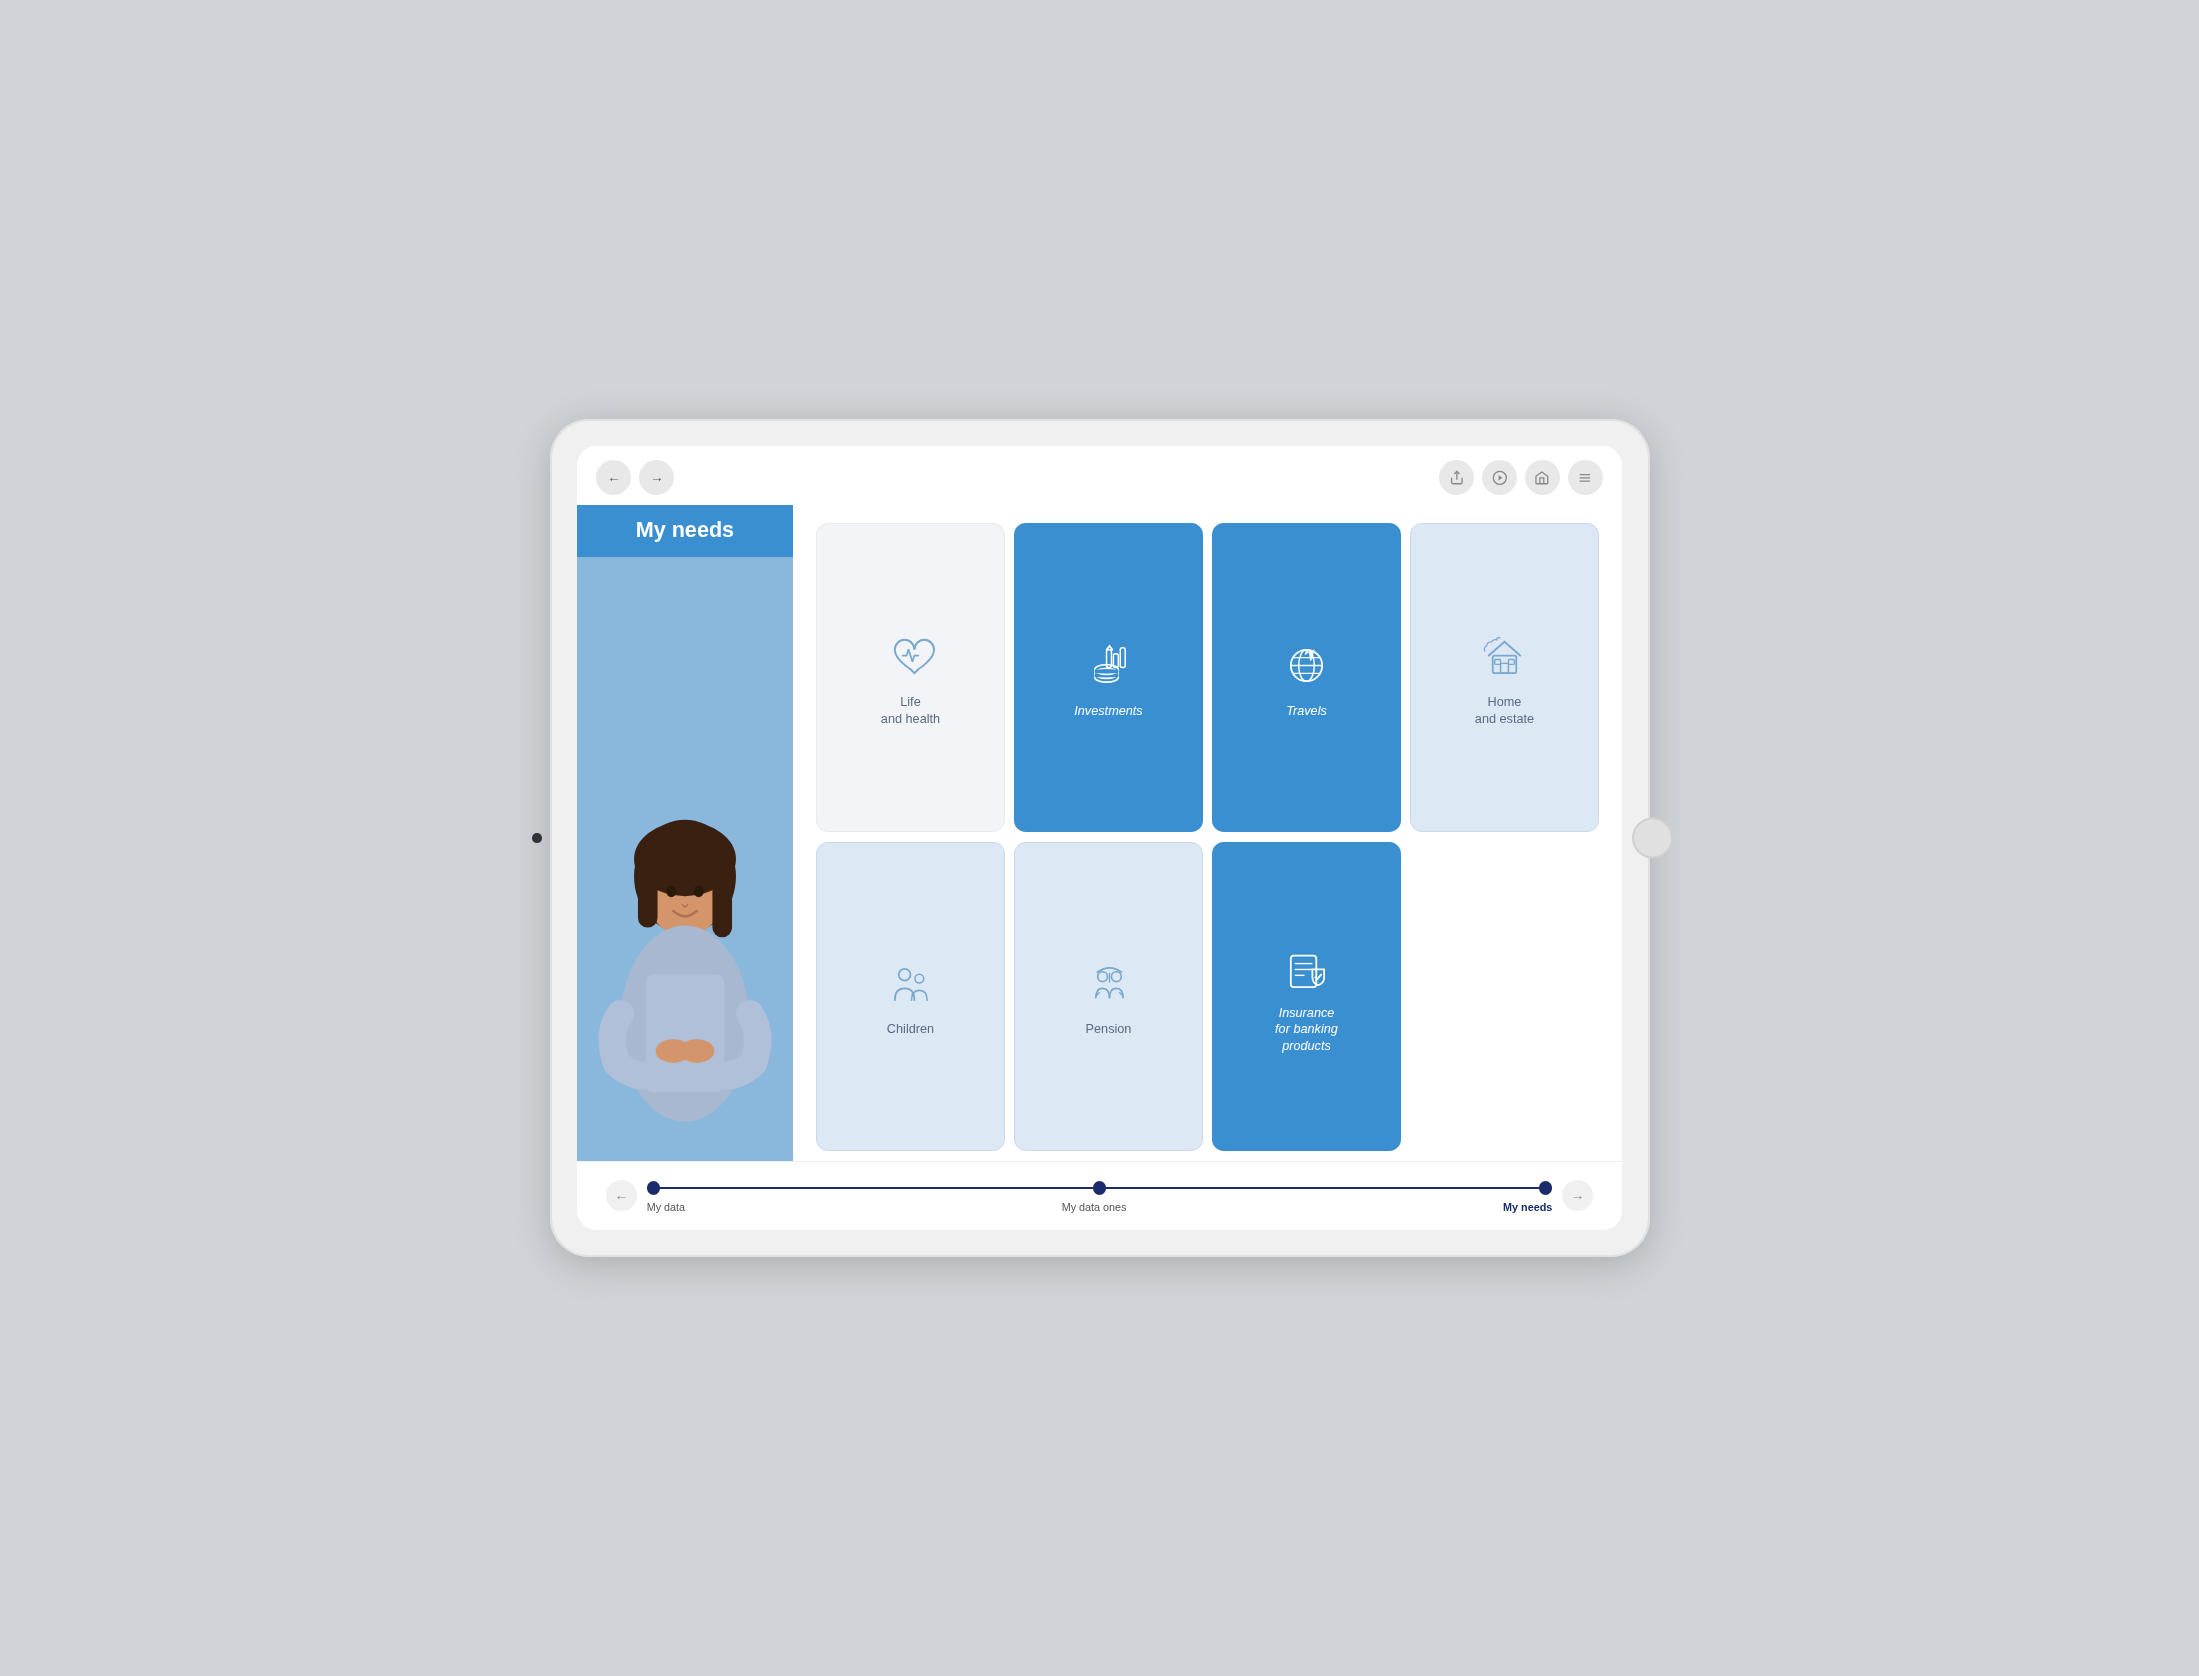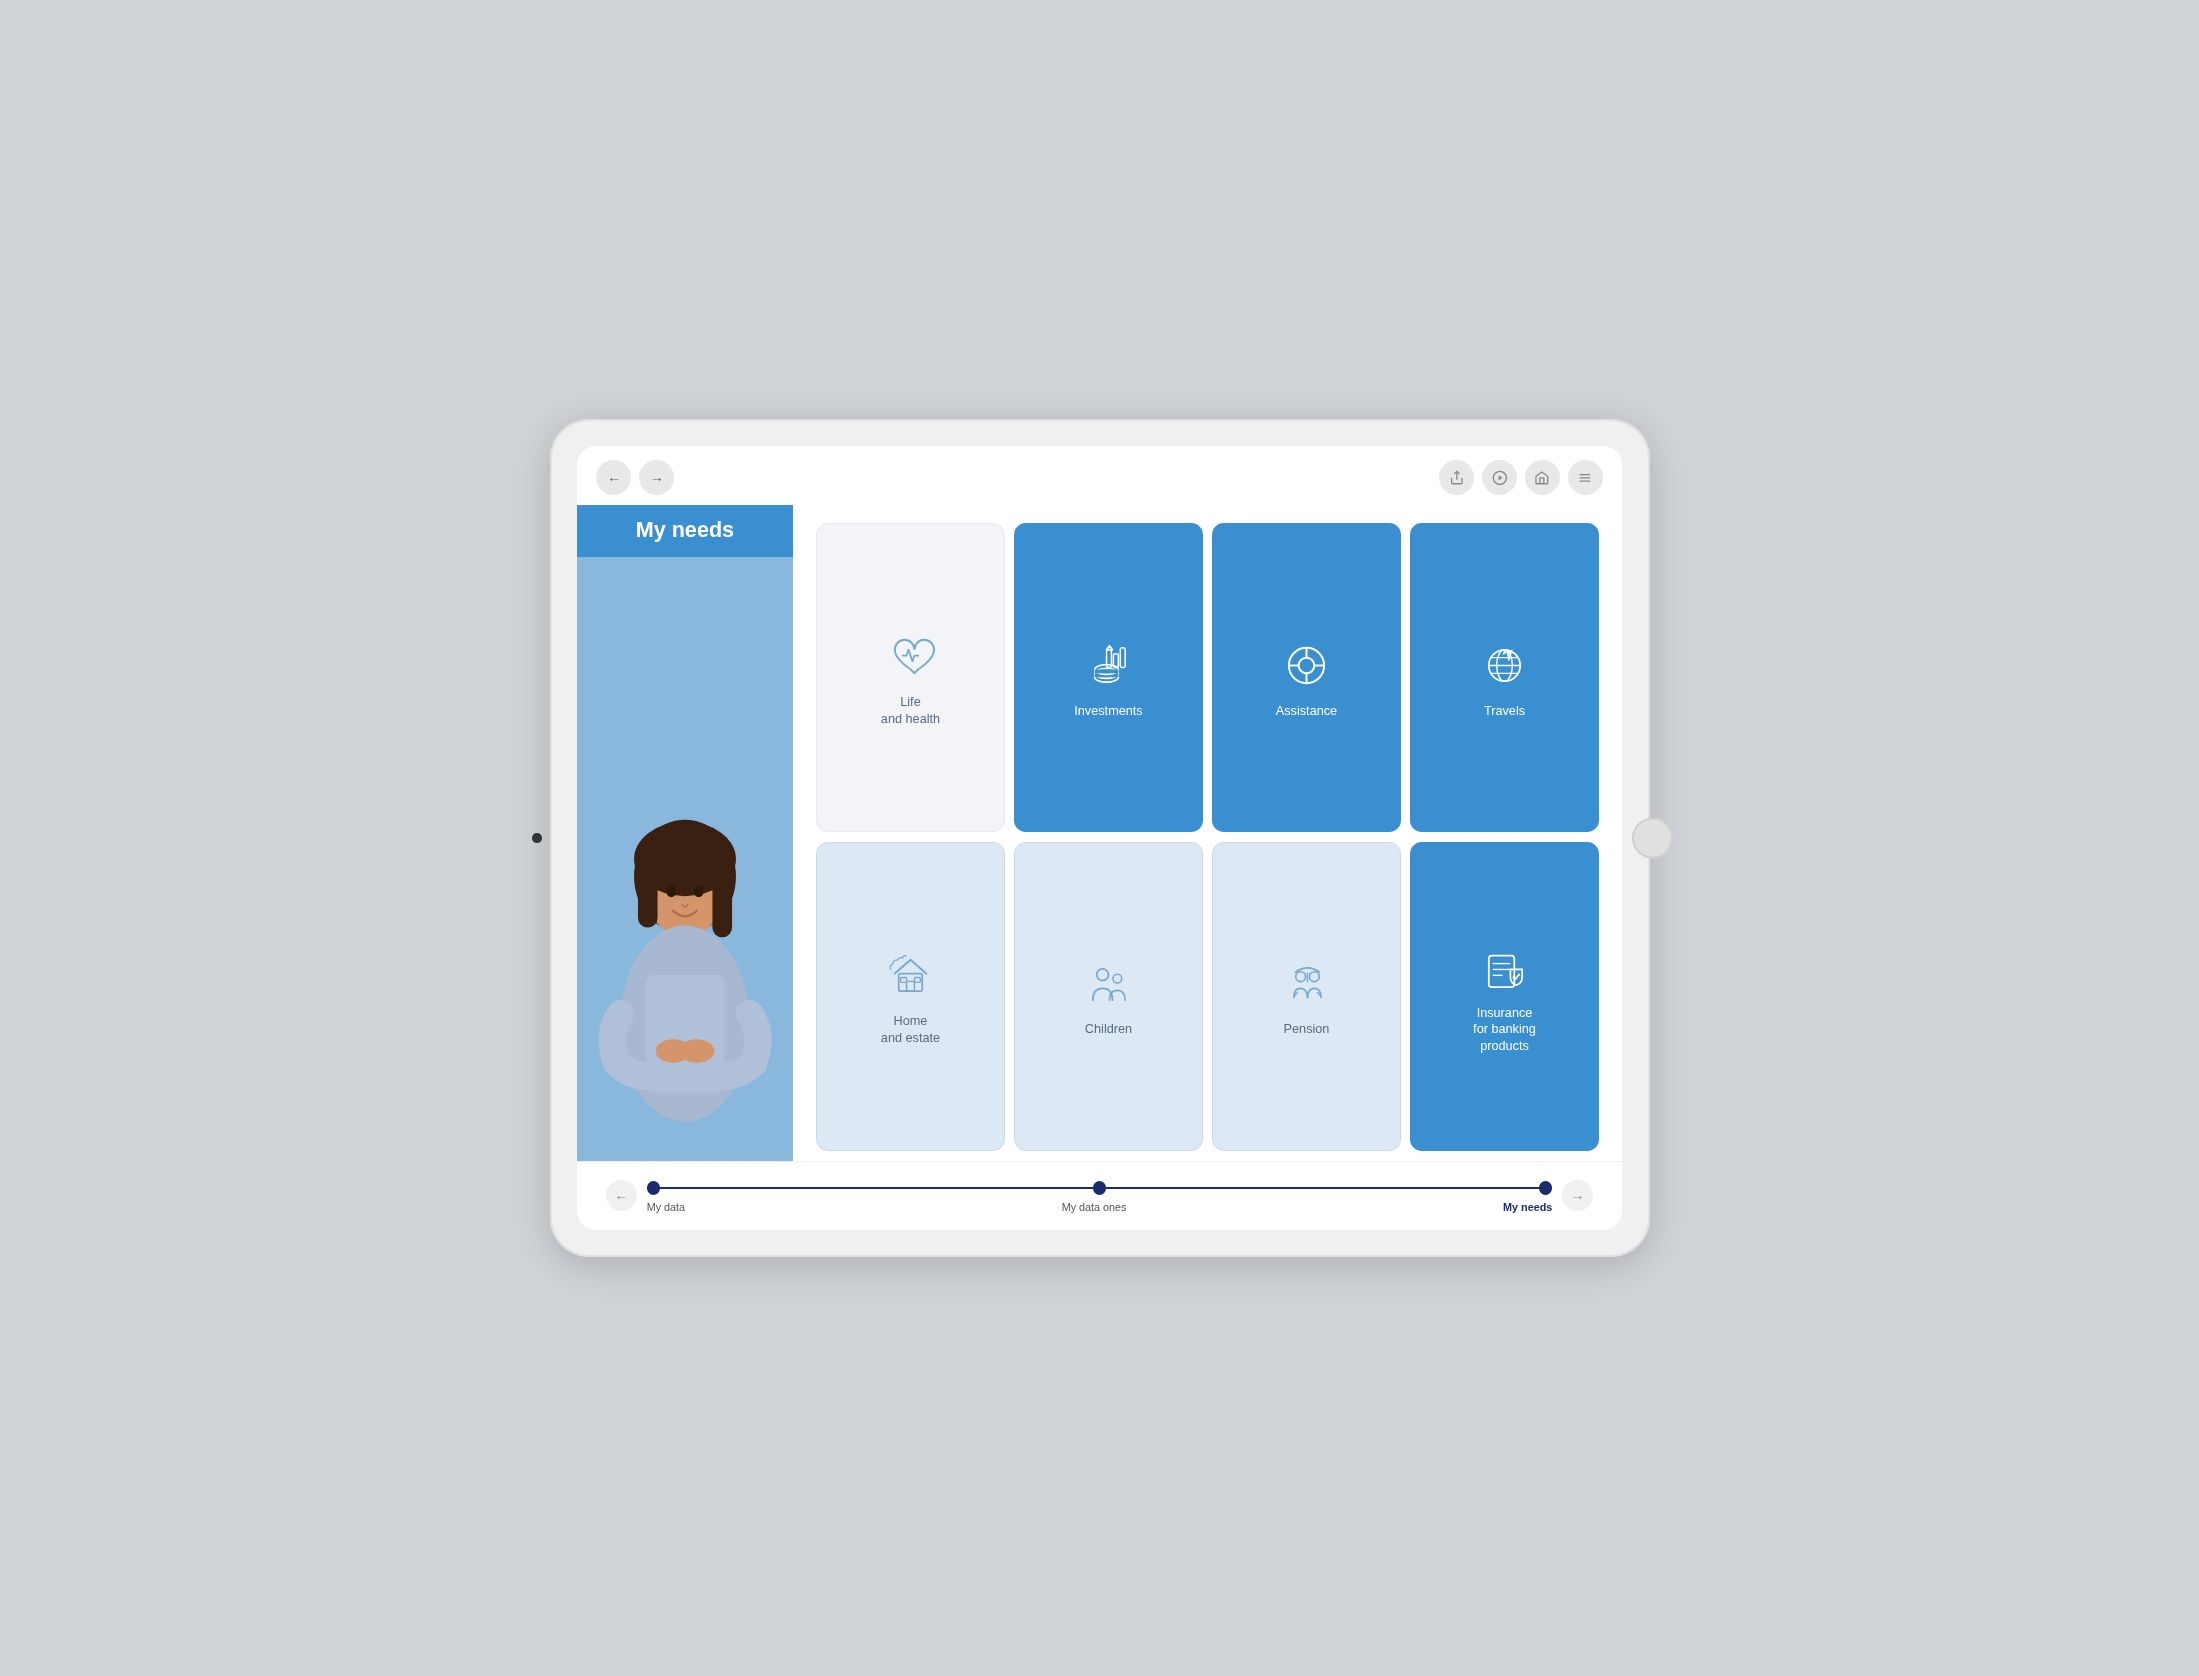--- a/index.html
+++ b/index.html
@@ -189,20 +189,21 @@
       transition: opacity 0.15s;
     }
 
     .grid-card.white {
       background: #f2f4f7;
       border: 1px solid #e8eaed;
     }
 
     .grid-card.blue {
       background: #3a8fd1;
+      font-style: italic;
     }
 
     .grid-card.light-blue {
       background: #dde8f5;
       border: 1px solid #ccd8ea;
     }
 
     .card-label {
       font-size: 12.7px;
       text-align: center;
@@ -420,31 +421,20 @@
 
               <rect x="24" y="10" width="5" height="18" rx="2" stroke="#fff" stroke-width="1.5" fill="none"></rect>
               <rect x="31" y="14" width="5" height="14" rx="2" stroke="#fff" stroke-width="1.5" fill="none"></rect>
               <rect x="38" y="8" width="5" height="20" rx="2" stroke="#fff" stroke-width="1.5" fill="none"></rect>
 
               <polyline points="24,10 27,6 30,10" stroke="#fff" stroke-width="1.8" fill="none" stroke-linecap="round"></polyline>
             </svg>
             <span class="card-label">Investments</span>
           </div>
 
-          <div class="grid-card blue">
-            <svg class="card-icon" viewBox="0 0 52 52" fill="none" xmlns="http://www.w3.org/2000/svg">
-              <circle cx="26" cy="26" r="18" stroke="#fff" stroke-width="2"></circle>
-              <circle cx="26" cy="26" r="8" stroke="#fff" stroke-width="2"></circle>
-              <line x1="26" y1="8" x2="26" y2="18" stroke="#fff" stroke-width="2"></line>
-              <line x1="26" y1="34" x2="26" y2="44" stroke="#fff" stroke-width="2"></line>
-              <line x1="8" y1="26" x2="18" y2="26" stroke="#fff" stroke-width="2"></line>
-              <line x1="34" y1="26" x2="44" y2="26" stroke="#fff" stroke-width="2"></line>
-            </svg>
-            <span class="card-label">Assistance</span>
-          </div>
 
           <div class="grid-card blue">
             <svg class="card-icon" viewBox="0 0 52 52" fill="none" xmlns="http://www.w3.org/2000/svg">
               <circle cx="26" cy="26" r="16" stroke="#fff" stroke-width="1.8"></circle>
               <ellipse cx="26" cy="26" rx="8" ry="16" stroke="#fff" stroke-width="1.5"></ellipse>
               <line x1="10" y1="26" x2="42" y2="26" stroke="#fff" stroke-width="1.5"></line>
               <line x1="12" y1="18" x2="40" y2="18" stroke="#fff" stroke-width="1.2"></line>
               <line x1="12" y1="34" x2="40" y2="34" stroke="#fff" stroke-width="1.2"></line>
 
               <g transform="translate(22,12) rotate(-30)">

